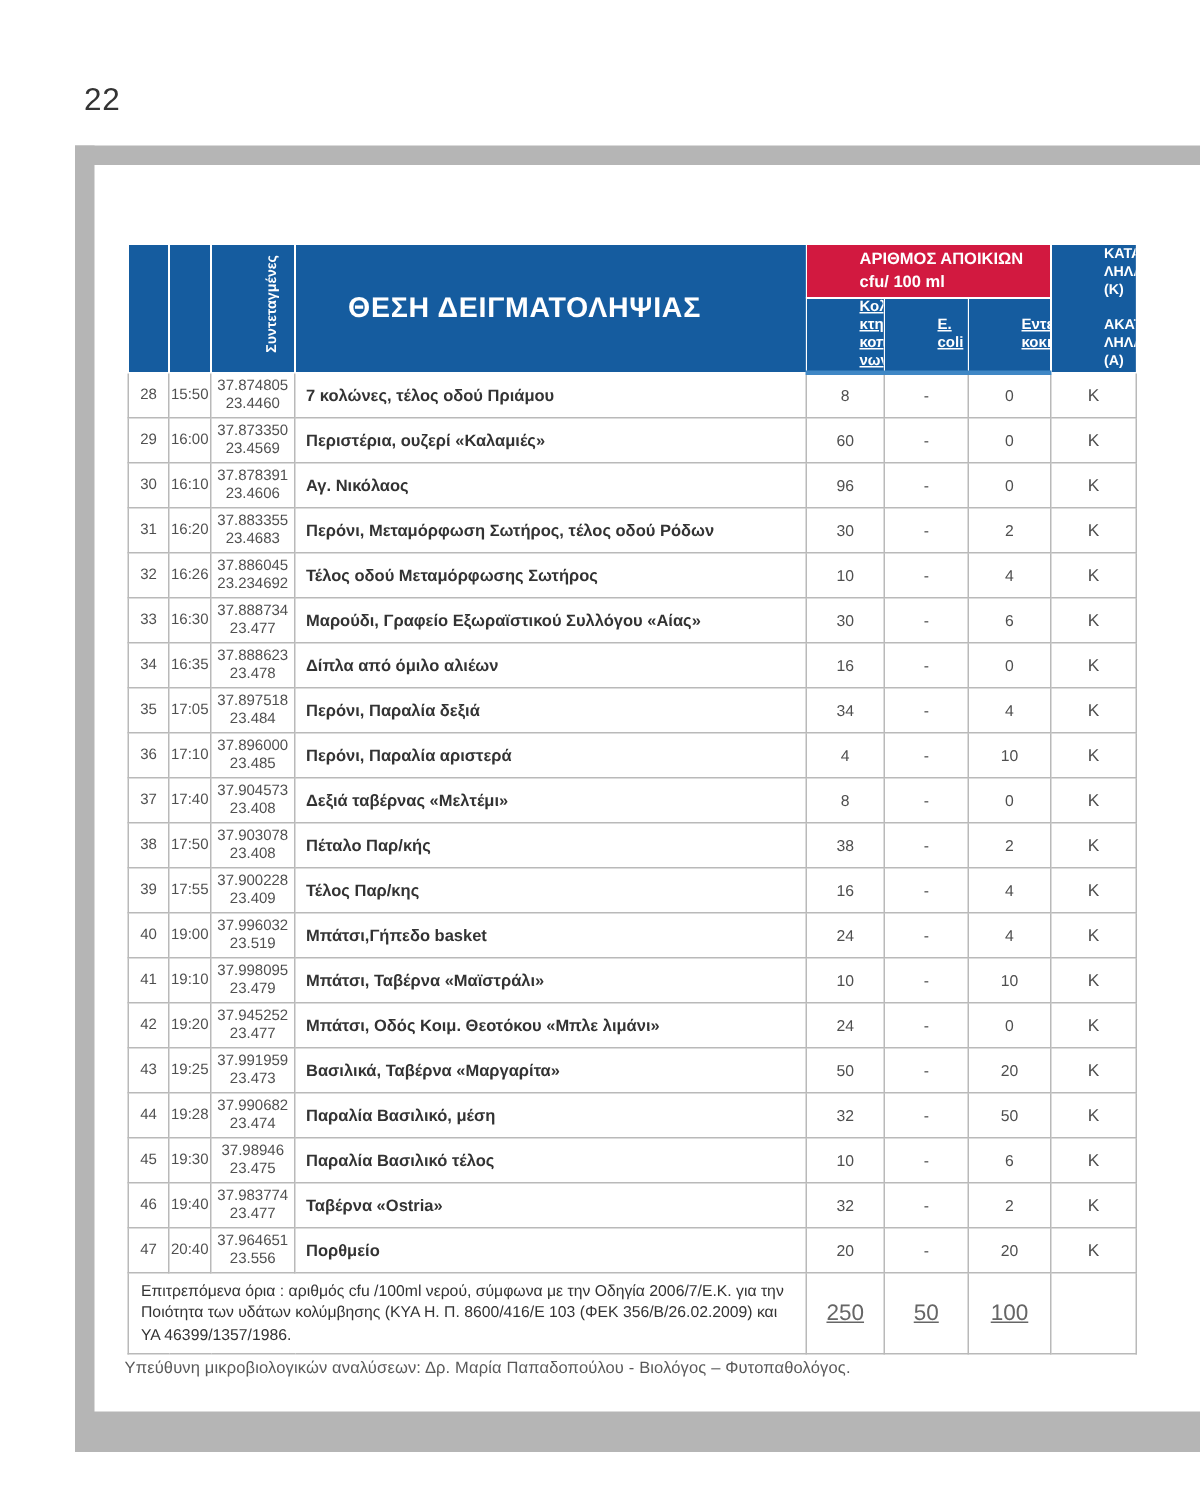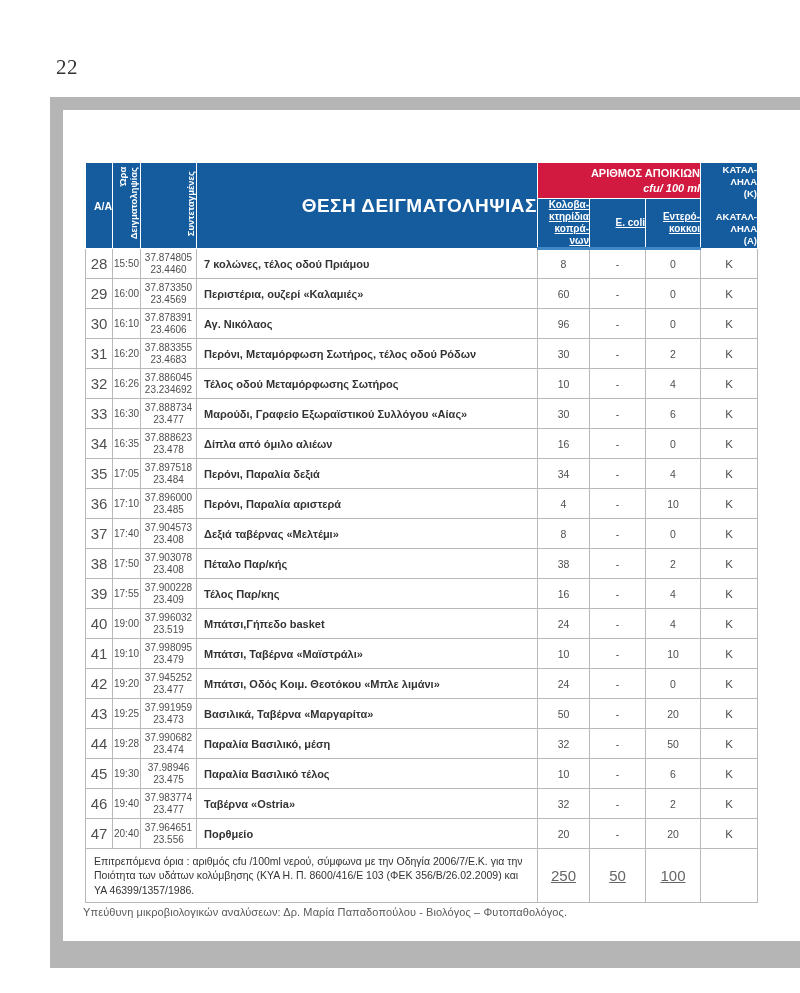--- a/index.html
+++ b/index.html
@@ -9,21 +9,21 @@
     font-family: "Liberation Sans", sans-serif;
     position: relative;
     overflow: hidden;
   }
 
   
   .page-header { position: absolute; left: 0; top: 0; width: 800px; height: 96px; }
   .page-number {
     position: absolute; left: 56px; top: 55px;
     font-size: 21px; color: #333; letter-spacing: 0.5px;
-    font-family: Liberation Serif, serif;
+    font-family: Liberation Sans, sans-serif;
   }
   .logo-box {
     position: absolute; left: 84px; top: 54px;
     width: 128px; height: 29px;
     background: #1d50a0;
     border-radius: 2px;
   }
   .logo-oiko {
     position: absolute; left: 7px; top: 2px;
     color: #ffffff; font-weight: bold; font-style: italic;
@@ -55,26 +55,26 @@
   .table-wrap { position: absolute; left: 85px; top: 162px; width: 672px; }
   table.results {
     width: 672px; table-layout: fixed; border-collapse: collapse;
   }
   table.results td, table.results th { overflow: hidden; }
 
   
   thead th {
     background: #155c9f; color: #ffffff; font-weight: bold;
     border: 1px solid rgba(255,255,255,0.28);
-    vertical-align: middle; text-align: right;
+    vertical-align: middle; text-align: left; padding-left: 35px;
   }
   thead tr.h-top th { height: 36px; }
   thead tr.h-sub th { height: 42px; border-bottom: 3px solid #3f87c5; text-decoration: underline; }
   th.red-band { background: #d21940; font-size: 11px; line-height: 1.3; }
-  th.red-band .unit { font-weight: bold; font-style: italic; }
+  th.red-band .unit { font-weight: bold; }
   th.col-id { font-size: 10.5px; }
   th.col-location { font-size: 19px; letter-spacing: 0.5px; }
   th.col-suit { font-size: 9.5px; line-height: 1.25; white-space: pre-line; }
   th.sub-h { font-size: 10px; line-height: 1.2; white-space: pre-line; }
   .vert {
     display: inline-block;
     writing-mode: vertical-rl;
     transform: rotate(180deg);
     font-size: 9.5px; line-height: 1.2;
     white-space: pre-line;
@@ -82,21 +82,21 @@
   }
 
   
   tbody td, tfoot td {
     border: 1px solid #b9b9b9;
     color: #4f4f4f;
     text-align: center; vertical-align: middle;
     background: #ffffff;
   }
   tbody tr.data-row { height: 30px; }
-  td.c-id   { font-size: 15px; }
+  td.c-id   { font-size: 10px; }
   td.c-time { font-size: 10px; }
   td.c-coords { font-size: 10px; line-height: 1.2; }
   td.c-coords span { display: block; }
   td.c-loc {
     text-align: left; padding-left: 7px;
     font-weight: bold; color: #333; font-size: 11px;
   }
   td.c-num { font-size: 10.5px; }
   td.c-k { font-size: 11.5px; }
 

